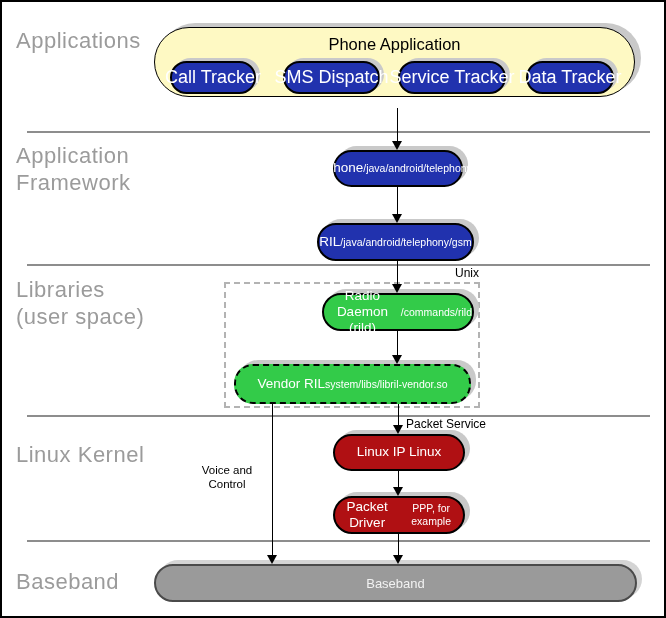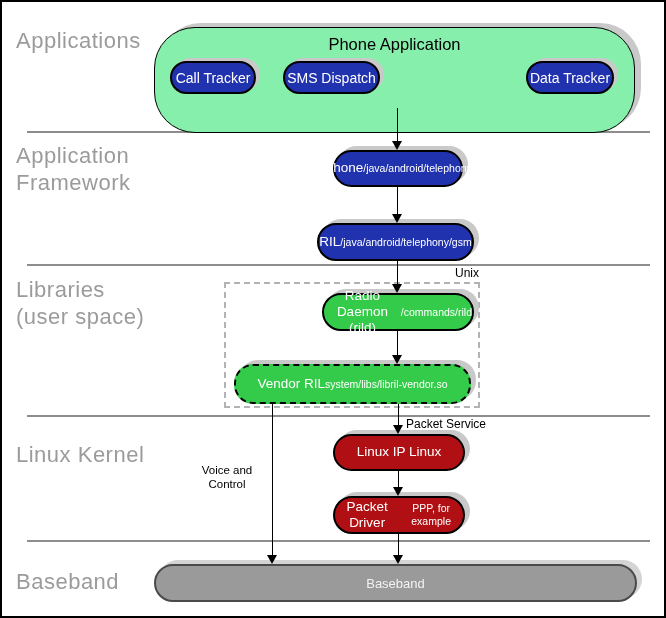--- a/index.html
+++ b/index.html
@@ -8,28 +8,28 @@
     border:2px solid #000;box-sizing:border-box;overflow:hidden;
     font-family:"Liberation Sans", sans-serif;
   }
   .layer-label{
     position:absolute;left:14px;color:var(--label_gray);
     font-size:22px;line-height:1.22;letter-spacing:.5px;
   }
   .sep{position:absolute;left:25px;width:623px;height:2px;background:#8d8d8d;}
   
   .app-container{
-    position:absolute;left:152px;top:25px;width:481px;height:106px;
-    background:#86efac;border:1px solid #000;border-radius:41px;
+    position:absolute;left:152px;top:25px;width:481px;height:70px;
+    background:#fef9c3;border:1px solid #000;border-radius:41px;
     box-shadow:6px -4px 0 var(--shadow);box-sizing:border-box;
   }
   .app-title{position:absolute;top:7px;left:0;right:0;text-align:center;font-size:16.5px;color:#000;}
   .pill{
     position:absolute;top:33px;height:33px;background:var(--blue);
-    border:2px solid #000;border-radius:17px;color:#fff;font-size:14px;
+    border:2px solid #000;border-radius:17px;color:#fff;font-size:18px;
     display:flex;align-items:center;justify-content:center;
     box-sizing:border-box;box-shadow:4px -3px 0 var(--shadow);white-space:nowrap;
   }
   
   .node{
     position:absolute;border:2px solid #000;border-radius:19px;color:#fff;
     display:flex;flex-direction:row;align-items:center;justify-content:center;
     box-sizing:border-box;box-shadow:5px -4px 0 var(--shadow);text-align:center;
   }
   .node-title{font-size:13.5px;line-height:1.2;}
@@ -83,20 +83,21 @@
     <div>Linux Kernel</div>
   </div>
   <div class="layer-label" style="top:567px">
     <div>Baseband</div>
   </div>
 
   <div class="app-container">
     <div class="app-title">Phone Application</div>
     <div class="pill" style="left:15px;width:86px">Call Tracker</div>
     <div class="pill" style="left:128px;width:97px">SMS Dispatch</div>
+    <div class="pill" style="left:243px;width:108px">Service Tracker</div>
     <div class="pill" style="left:371px;width:88px">Data Tracker</div>
   </div>
 
   <div class="dashed-region"></div>
   <div class="small-label" style="left:453px;top:264px">Unix</div>
 
   <div class="node blue" style="left:331px;top:148px;width:130px;height:37px">
     <div class="node-title">Phone</div>
     <div class="node-sub">/java/android/telephony</div>
   </div>

